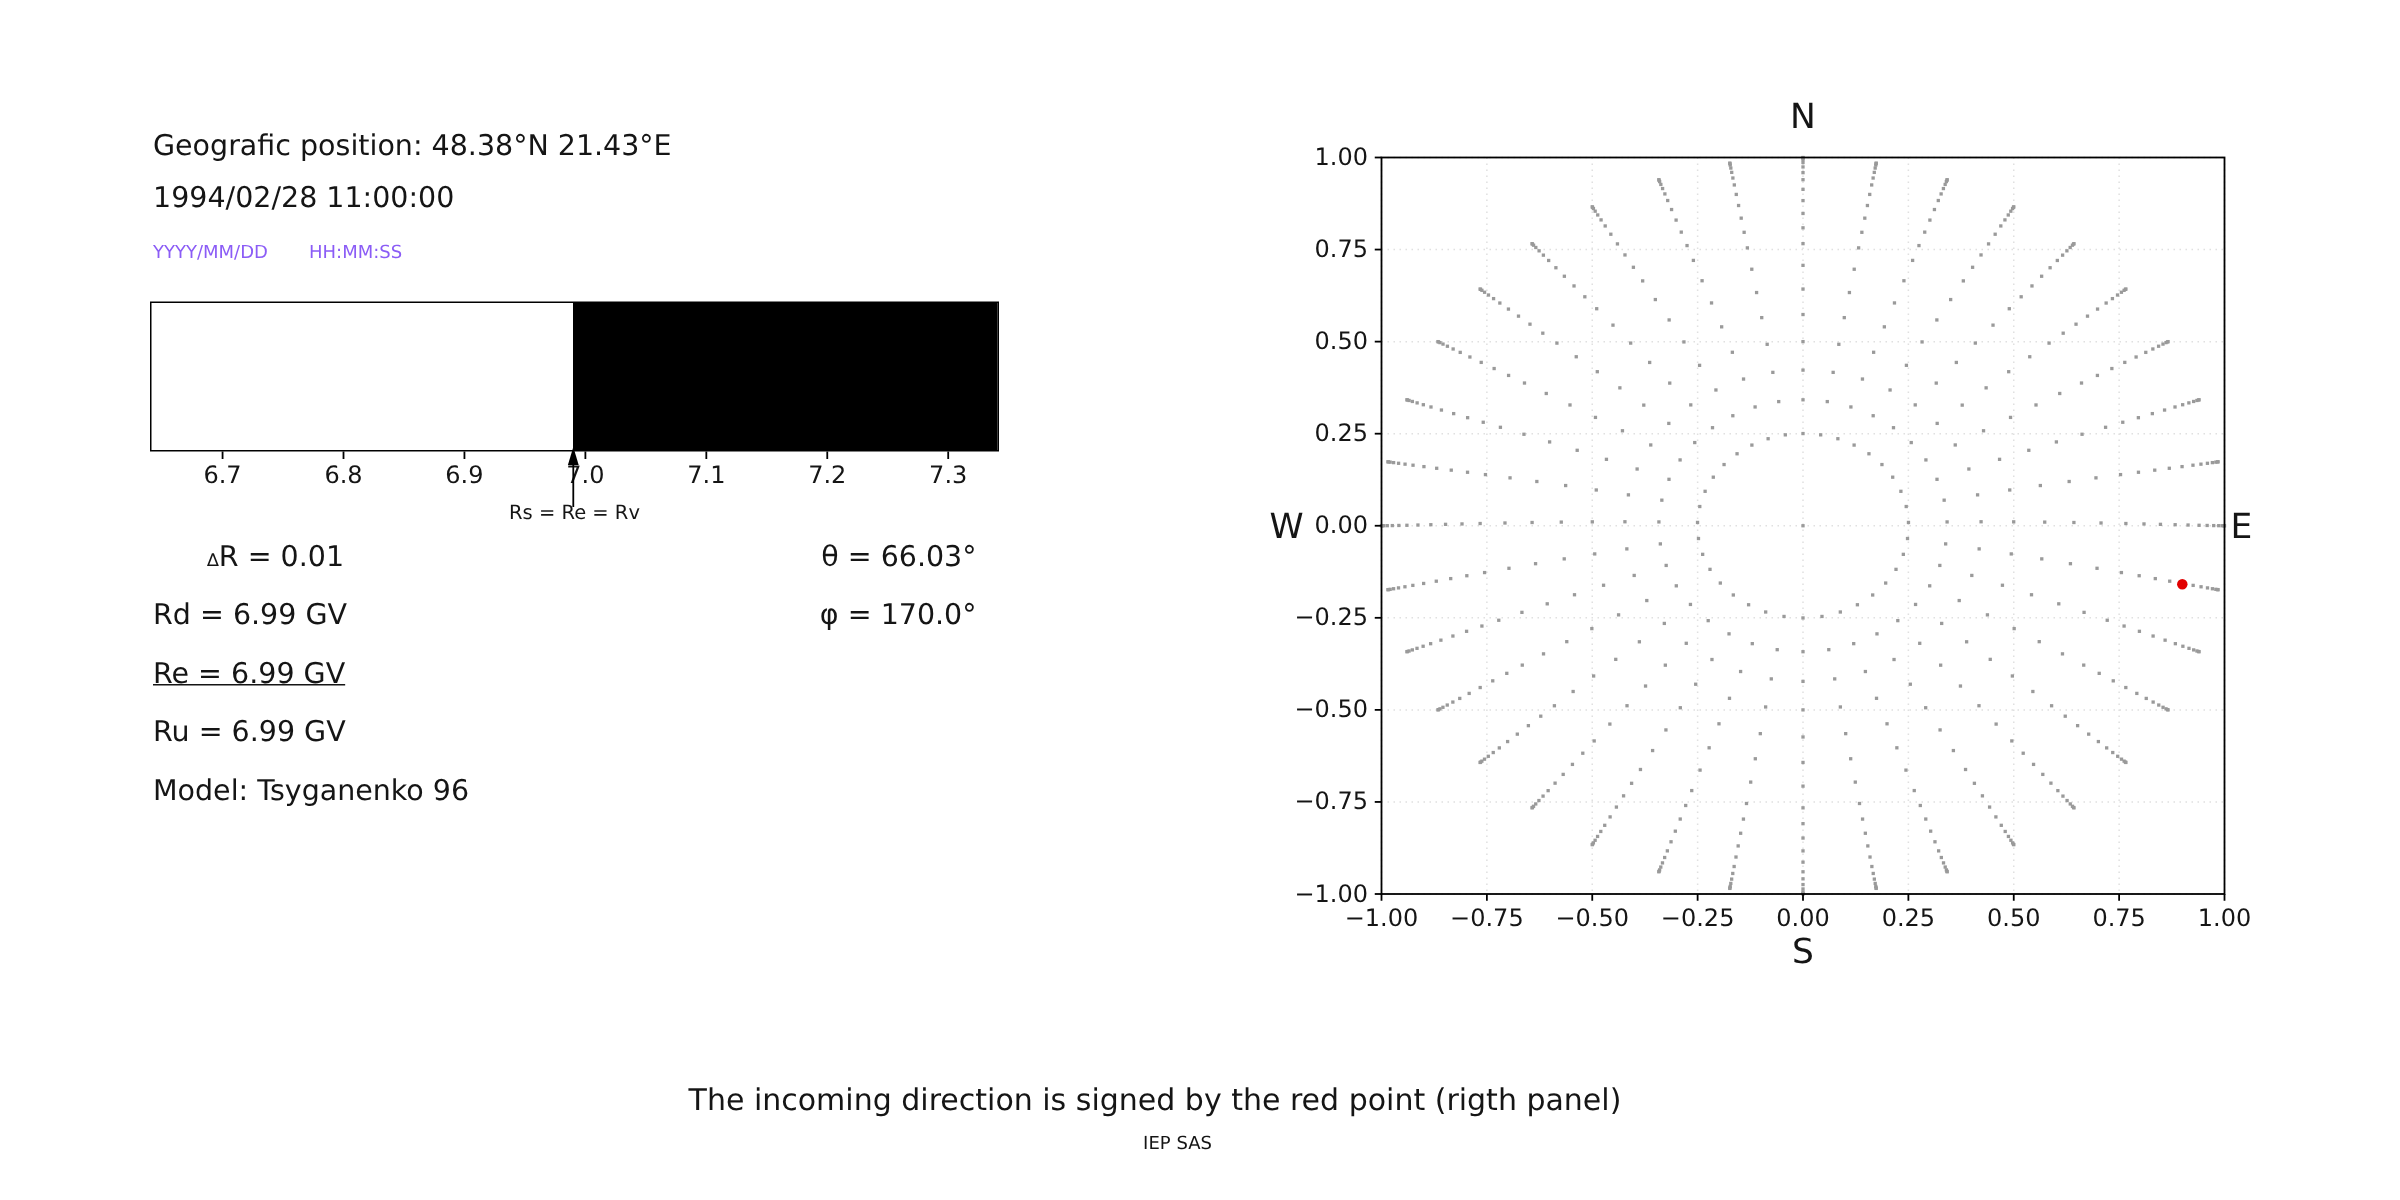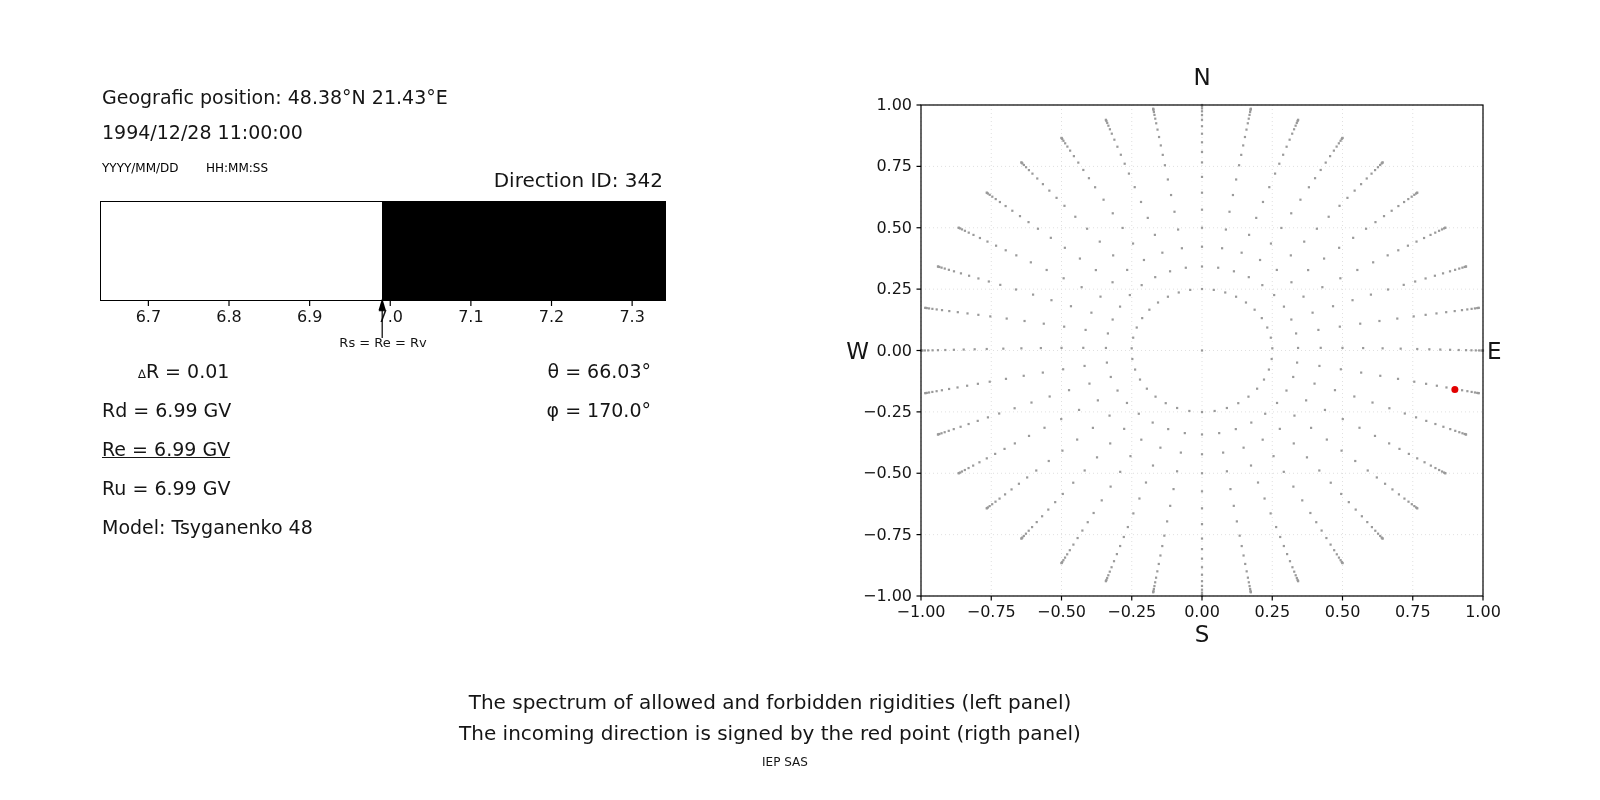--- a/index.html
+++ b/index.html
@@ -1,20 +1,20 @@
 <!DOCTYPE html>
 <html><head>
 <meta charset="utf-8">
 <style>
   html,body{margin:0;padding:0;background:#ffffff;}
   #page{position:relative;width:1600px;height:800px;background:#ffffff;overflow:hidden;
         font-family:"DejaVu Sans","Liberation Sans",sans-serif;color:#151515;}
   .abs{position:absolute;line-height:1.15;white-space:nowrap;}
   .hdr{font-size:19px;}
-  .small{font-size:12px;color:#000000;}
+  .small{font-size:12px;color:#8b5cf6;}
   .param{font-size:19px;}
   .right-align{text-align:right;}
   .center{text-align:center;}
   #spectrum-frame{position:absolute;left:100px;top:201px;width:566px;height:100px;
                   border:1.2px solid #000;box-sizing:border-box;background:#ffffff;}
   #forbidden-region{position:absolute;top:0;bottom:0;right:0;left:49.86%;background:#000000;}
   #rs-label{left:303px;top:336px;width:160px;font-size:13px;text-align:center;}
   #caption1{left:0;top:691px;width:1540px;font-size:20px;}
   #caption2{left:0;top:722px;width:1540px;font-size:20px;}
   #credit{left:0;top:756px;width:1570px;font-size:12px;}
@@ -24,37 +24,36 @@
   .delta{font-size:0.62em;}
   svg{position:absolute;left:0;top:0;}
   text{font-family:"DejaVu Sans","Liberation Sans",sans-serif;fill:#151515;}
 </style>
 </head>
 <body>
 
 <div id="page">
 
   <div class="abs hdr" style="left:102px;top:87px;">Geografic position: 48.38°N 21.43°E</div>
-  <div class="abs hdr" style="left:102px;top:122px;">1994/12/28 11:00:00</div>
+  <div class="abs hdr" style="left:102px;top:122px;">1994/02/28 11:00:00</div>
   <div class="abs small" style="left:102px;top:162px;">YYYY/MM/DD</div>
   <div class="abs small" style="left:206px;top:162px;text-align:right;">HH:MM:SS</div>
-  <div class="abs right-align" id="direction-id">Direction ID: 342</div>
 
   <div id="spectrum-frame">
     <div id="forbidden-region"></div>
   </div>
   <div class="abs" id="rs-label">Rs = Re = Rv</div>
 
   <div class="abs param" style="left:102px;top:361px;margin-left:36px;">
     <span class="delta">∆</span><span>R = 0.01</span>
   </div>
   <div class="abs param" style="left:102px;top:400px;">Rd = 6.99 GV</div>
   <div class="abs param" style="left:102px;top:439px;text-decoration:underline;">Re = 6.99 GV</div>
   <div class="abs param" style="left:102px;top:478px;">Ru = 6.99 GV</div>
-  <div class="abs param" style="left:102px;top:517px;">Model: Tsyganenko 48</div>
+  <div class="abs param" style="left:102px;top:517px;">Model: Tsyganenko 96</div>
   <div class="abs param right-align" id="theta-row">θ = 66.03°</div>
   <div class="abs param right-align" id="phi-row">φ = 170.0°</div>
 
   <svg id="fig-svg" width="1600" height="680" viewBox="0 0 1600 680">
       <line x1="148.3760683760688" y1="301" x2="148.3760683760688" y2="306" stroke="#000" stroke-width="1.2"></line>
       <text x="148.3760683760688" y="322" font-size="16" text-anchor="middle">6.7</text>
       <line x1="229.00284900284913" y1="301" x2="229.00284900284913" y2="306" stroke="#000" stroke-width="1.2"></line>
       <text x="229.00284900284913" y="322" font-size="16" text-anchor="middle">6.8</text>
       <line x1="309.6296296296302" y1="301" x2="309.6296296296302" y2="306" stroke="#000" stroke-width="1.2"></line>
       <text x="309.6296296296302" y="322" font-size="16" text-anchor="middle">6.9</text>
@@ -808,16 +807,15 @@
       <line x1="1483" y1="596" x2="1483" y2="600.5" stroke="#000" stroke-width="1.2"></line>
       <line x1="916.5" y1="105" x2="921" y2="105" stroke="#000" stroke-width="1.2"></line>
       <text x="1483" y="617" font-size="16" text-anchor="middle">1.00</text>
       <text x="912" y="110" font-size="16" text-anchor="end">1.00</text>
       <text x="1202" y="85" font-size="23" text-anchor="middle">N</text>
       <text x="1202" y="642" font-size="23" text-anchor="middle">S</text>
       <text x="869" y="358.5" font-size="23" text-anchor="end">W</text>
       <text x="1487" y="358.5" font-size="23" text-anchor="start">E</text>
     </svg>
 
-  <div class="abs center" id="caption1">The spectrum of allowed and forbidden rigidities (left panel)</div>
   <div class="abs center" id="caption2">The incoming direction is signed by the red point (rigth panel)</div>
   <div class="abs center" id="credit">IEP SAS</div>
 </div>
 
 </body></html>

